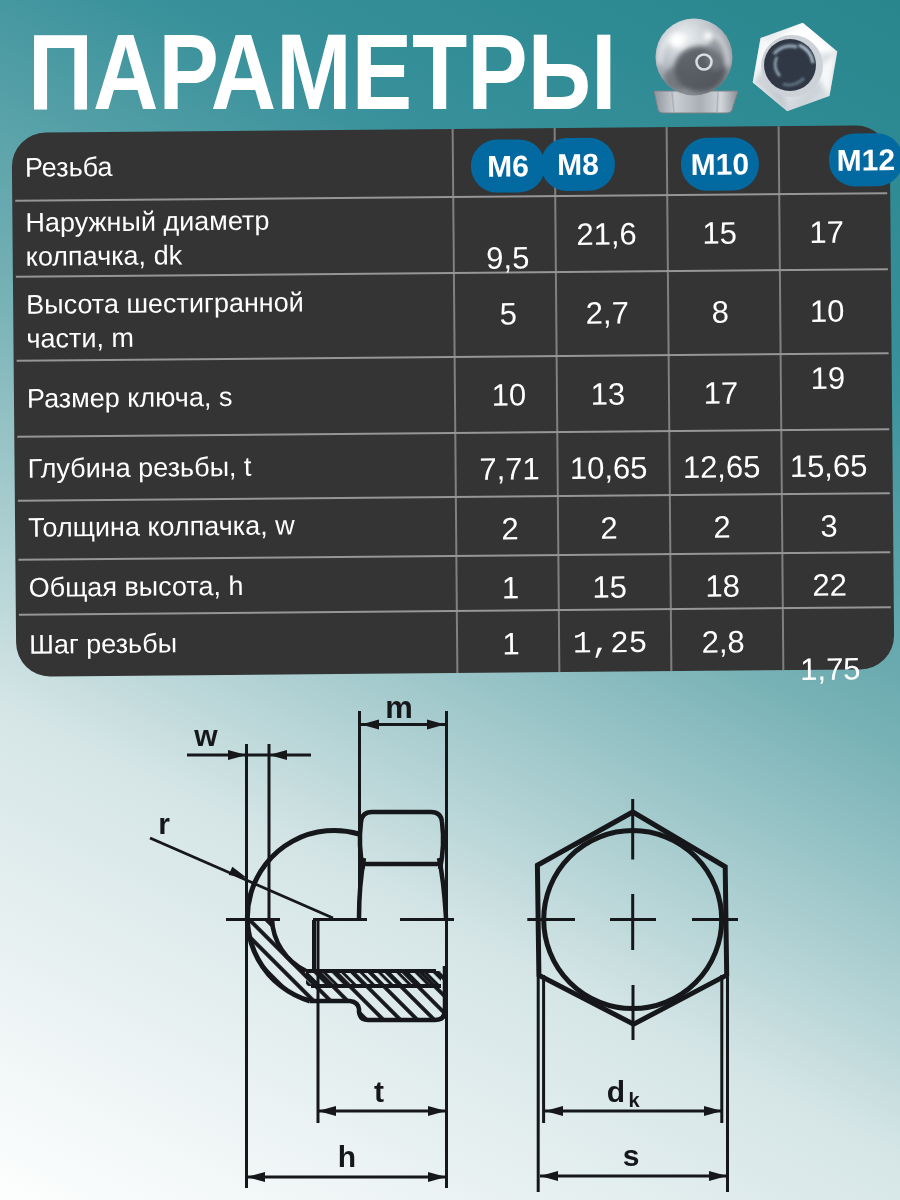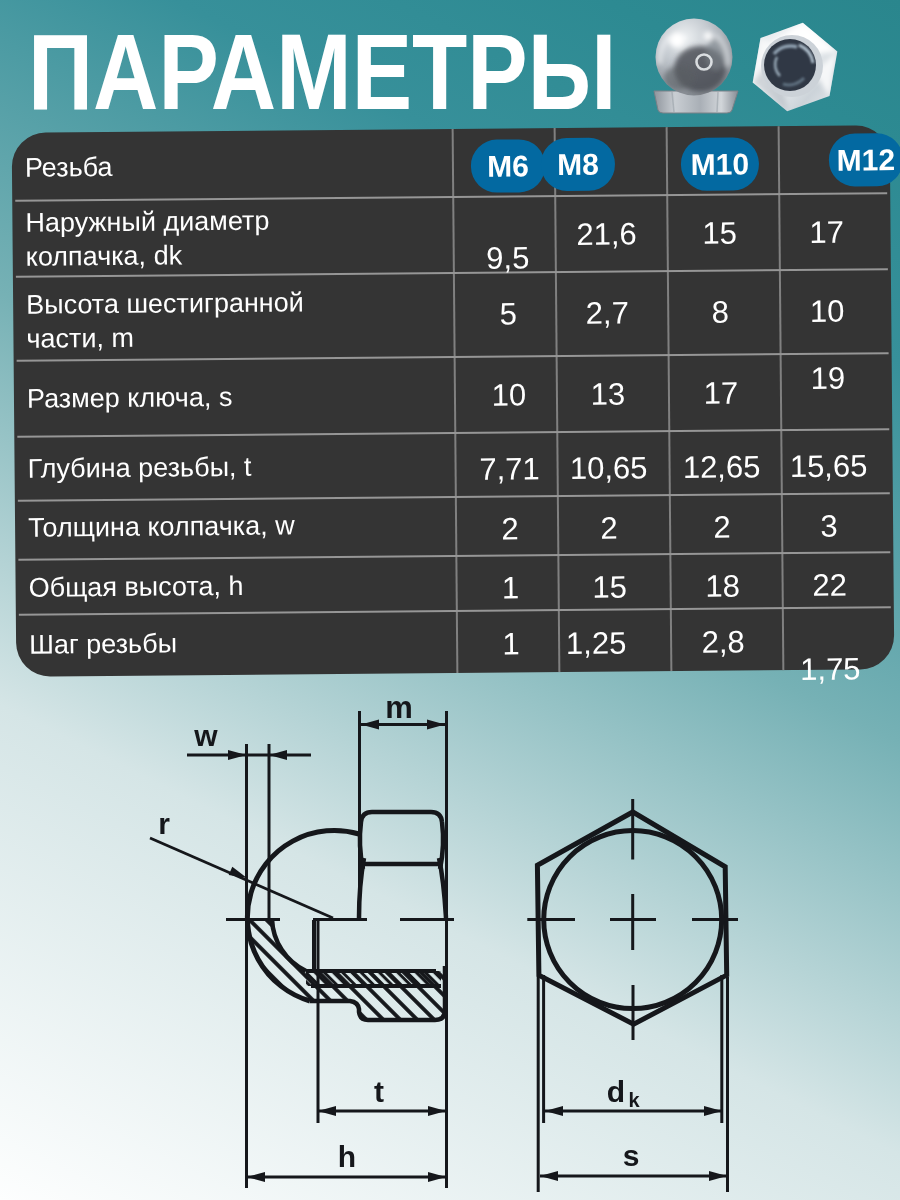--- a/index.html
+++ b/index.html
@@ -143,21 +143,21 @@
   <div class="val" style="left:814px;top:401px;">3</div>
 
   <div class="abs lbl" style="left:13px;top:438px;">Общая высота, h</div>
   <div class="val" style="left:495px;top:460px;">1</div>
   <div class="val" style="left:594px;top:460px;">15</div>
   <div class="val" style="left:707px;top:460px;">18</div>
   <div class="val" style="left:814px;top:460px;">22</div>
 
   <div class="abs lbl" style="left:13px;top:495px;">Шаг резьбы</div>
   <div class="val" style="left:495px;top:516px;">1</div>
-  <div class="val" style="left:580px;top:516px;">1,25</div>
+  <div class="val" style="left:594px;top:516px;font-family:Liberation Mono, monospace;">1,25</div>
   <div class="val" style="left:707px;top:516px;">2,8</div>
   <div class="val" style="left:814px;top:544px;">1,75</div>
 </div>
 
 <svg class="abs" id="drawing" style="left:0;top:0;" width="900" height="1200" viewBox="0 0 900 1200">
   <defs>
     <pattern id="hatch" width="12" height="12" patternUnits="userSpaceOnUse" patternTransform="rotate(-45)">
       <line x1="6" y1="-1" x2="6" y2="13" stroke="#15171b" stroke-width="3.9"></line>
     </pattern>
     <pattern id="hatchd" width="6.5" height="6.5" patternUnits="userSpaceOnUse" patternTransform="rotate(-45)">

